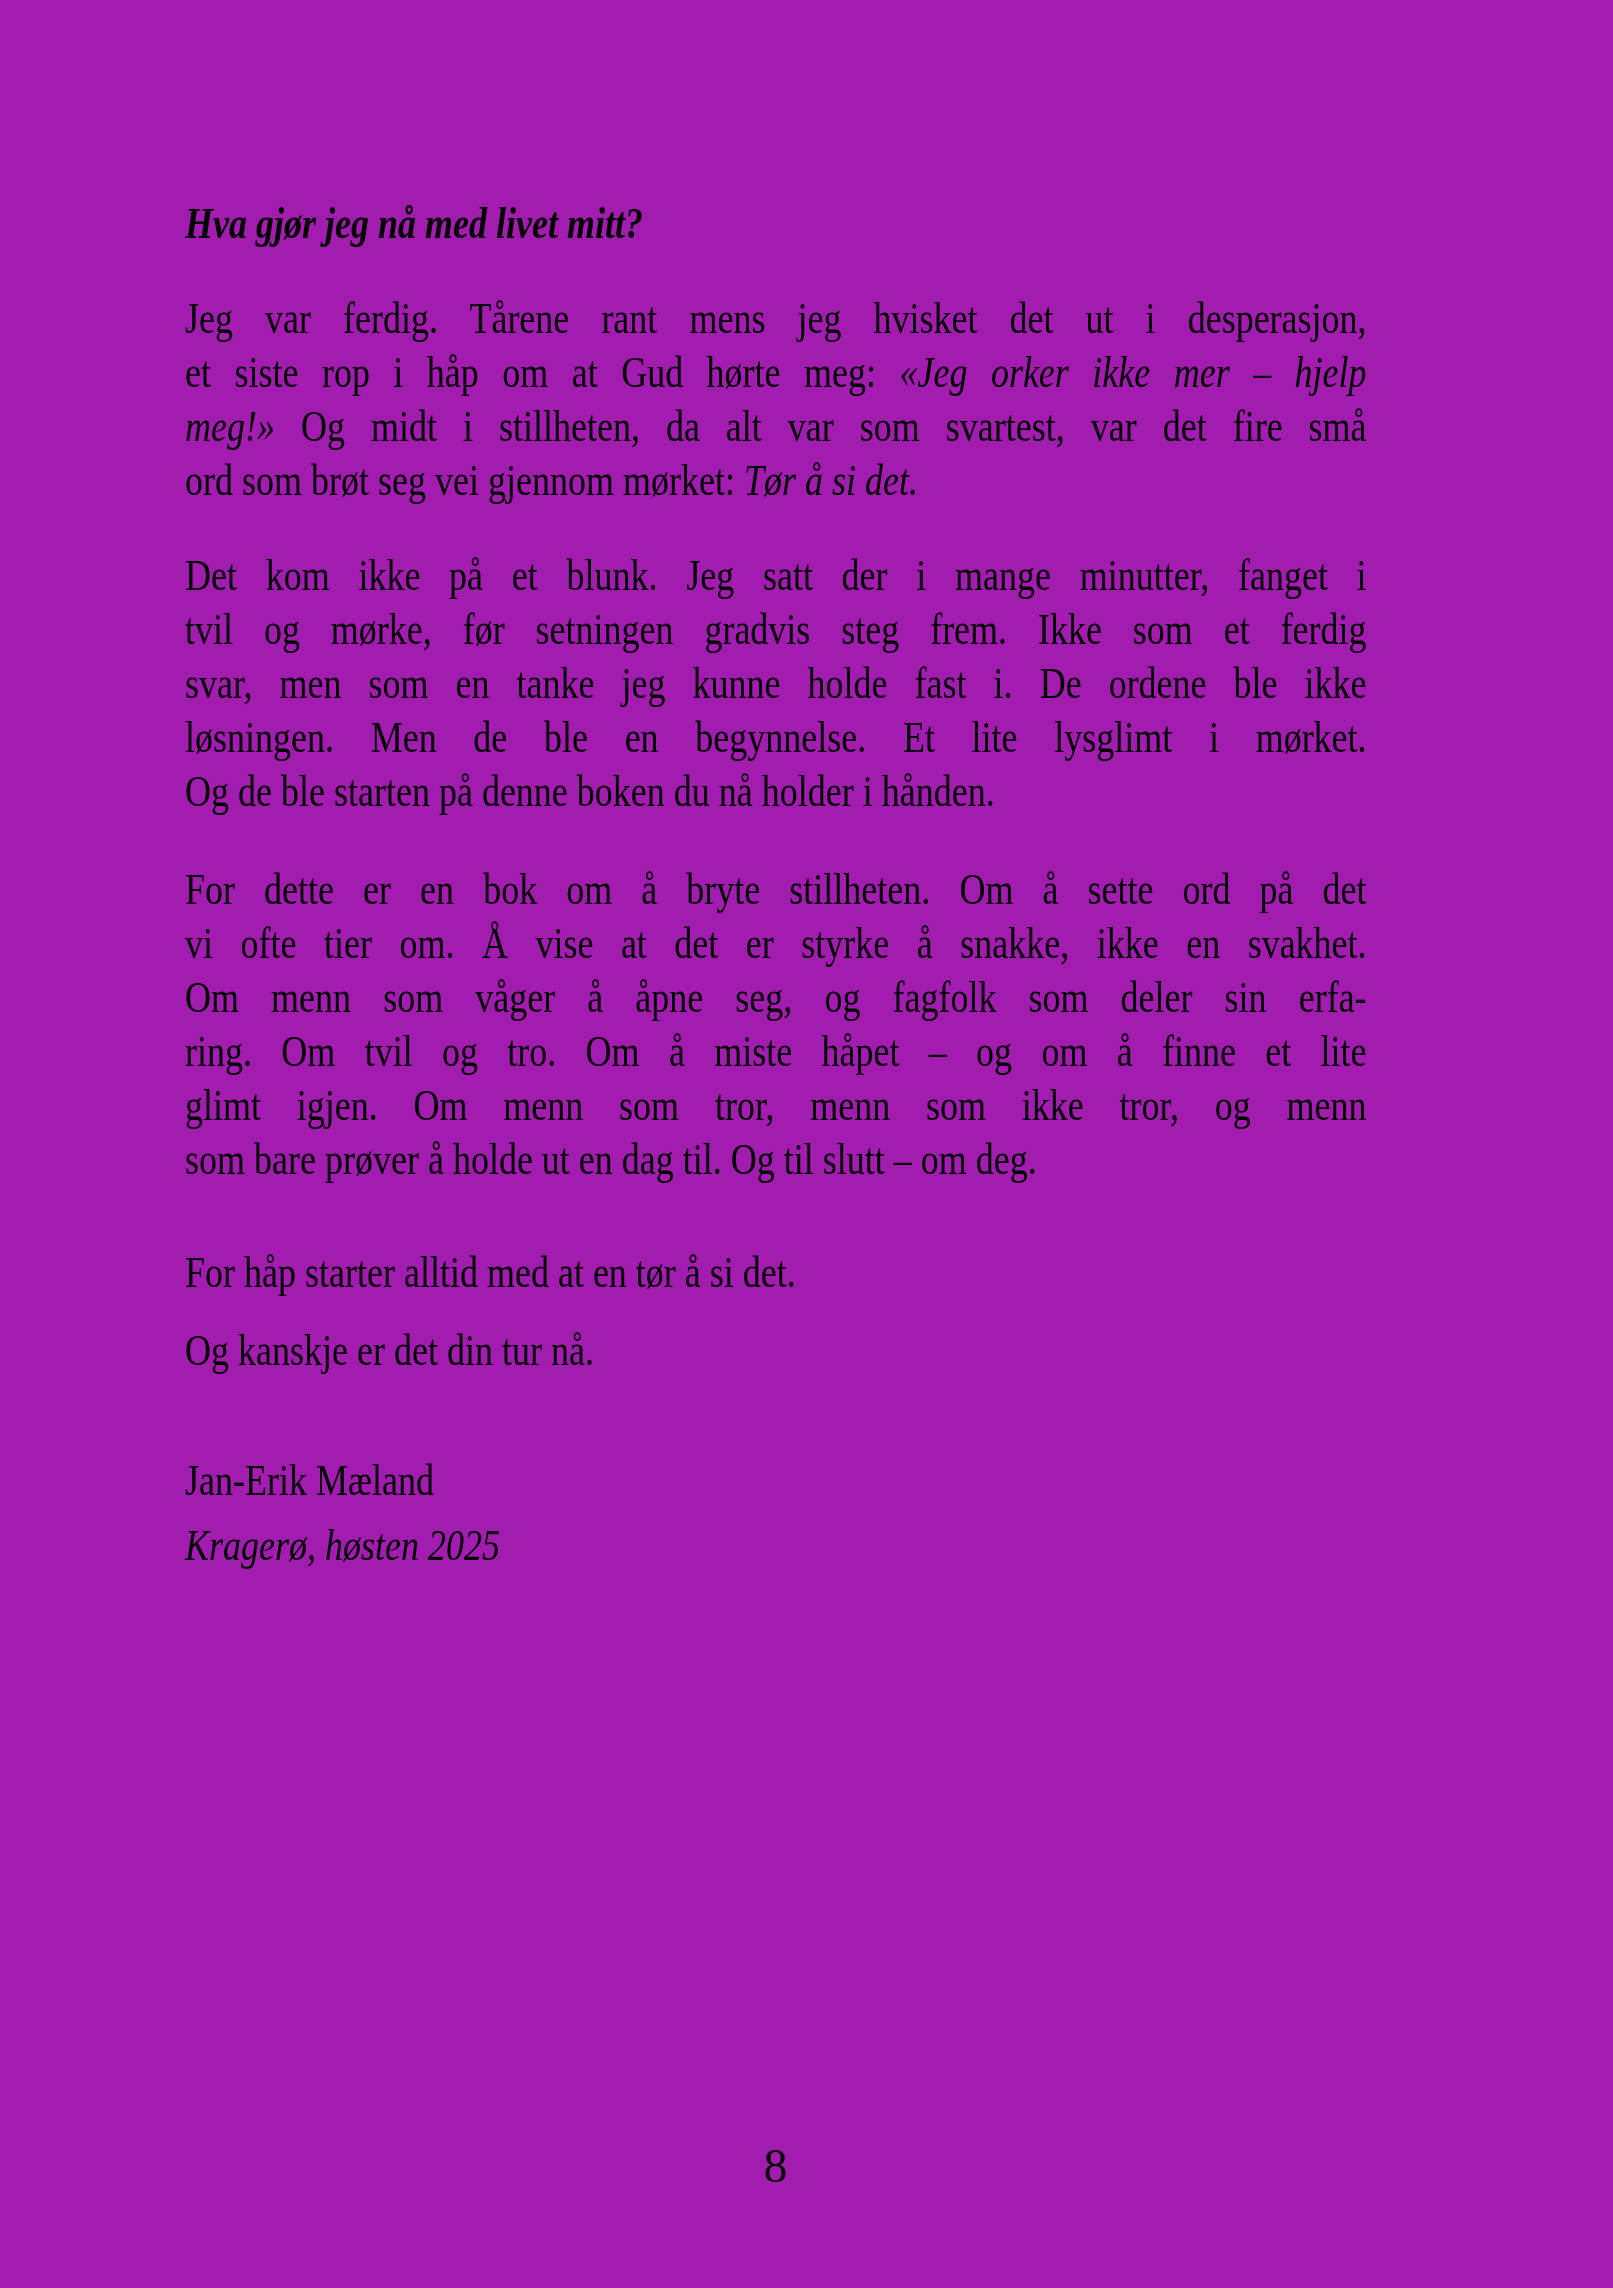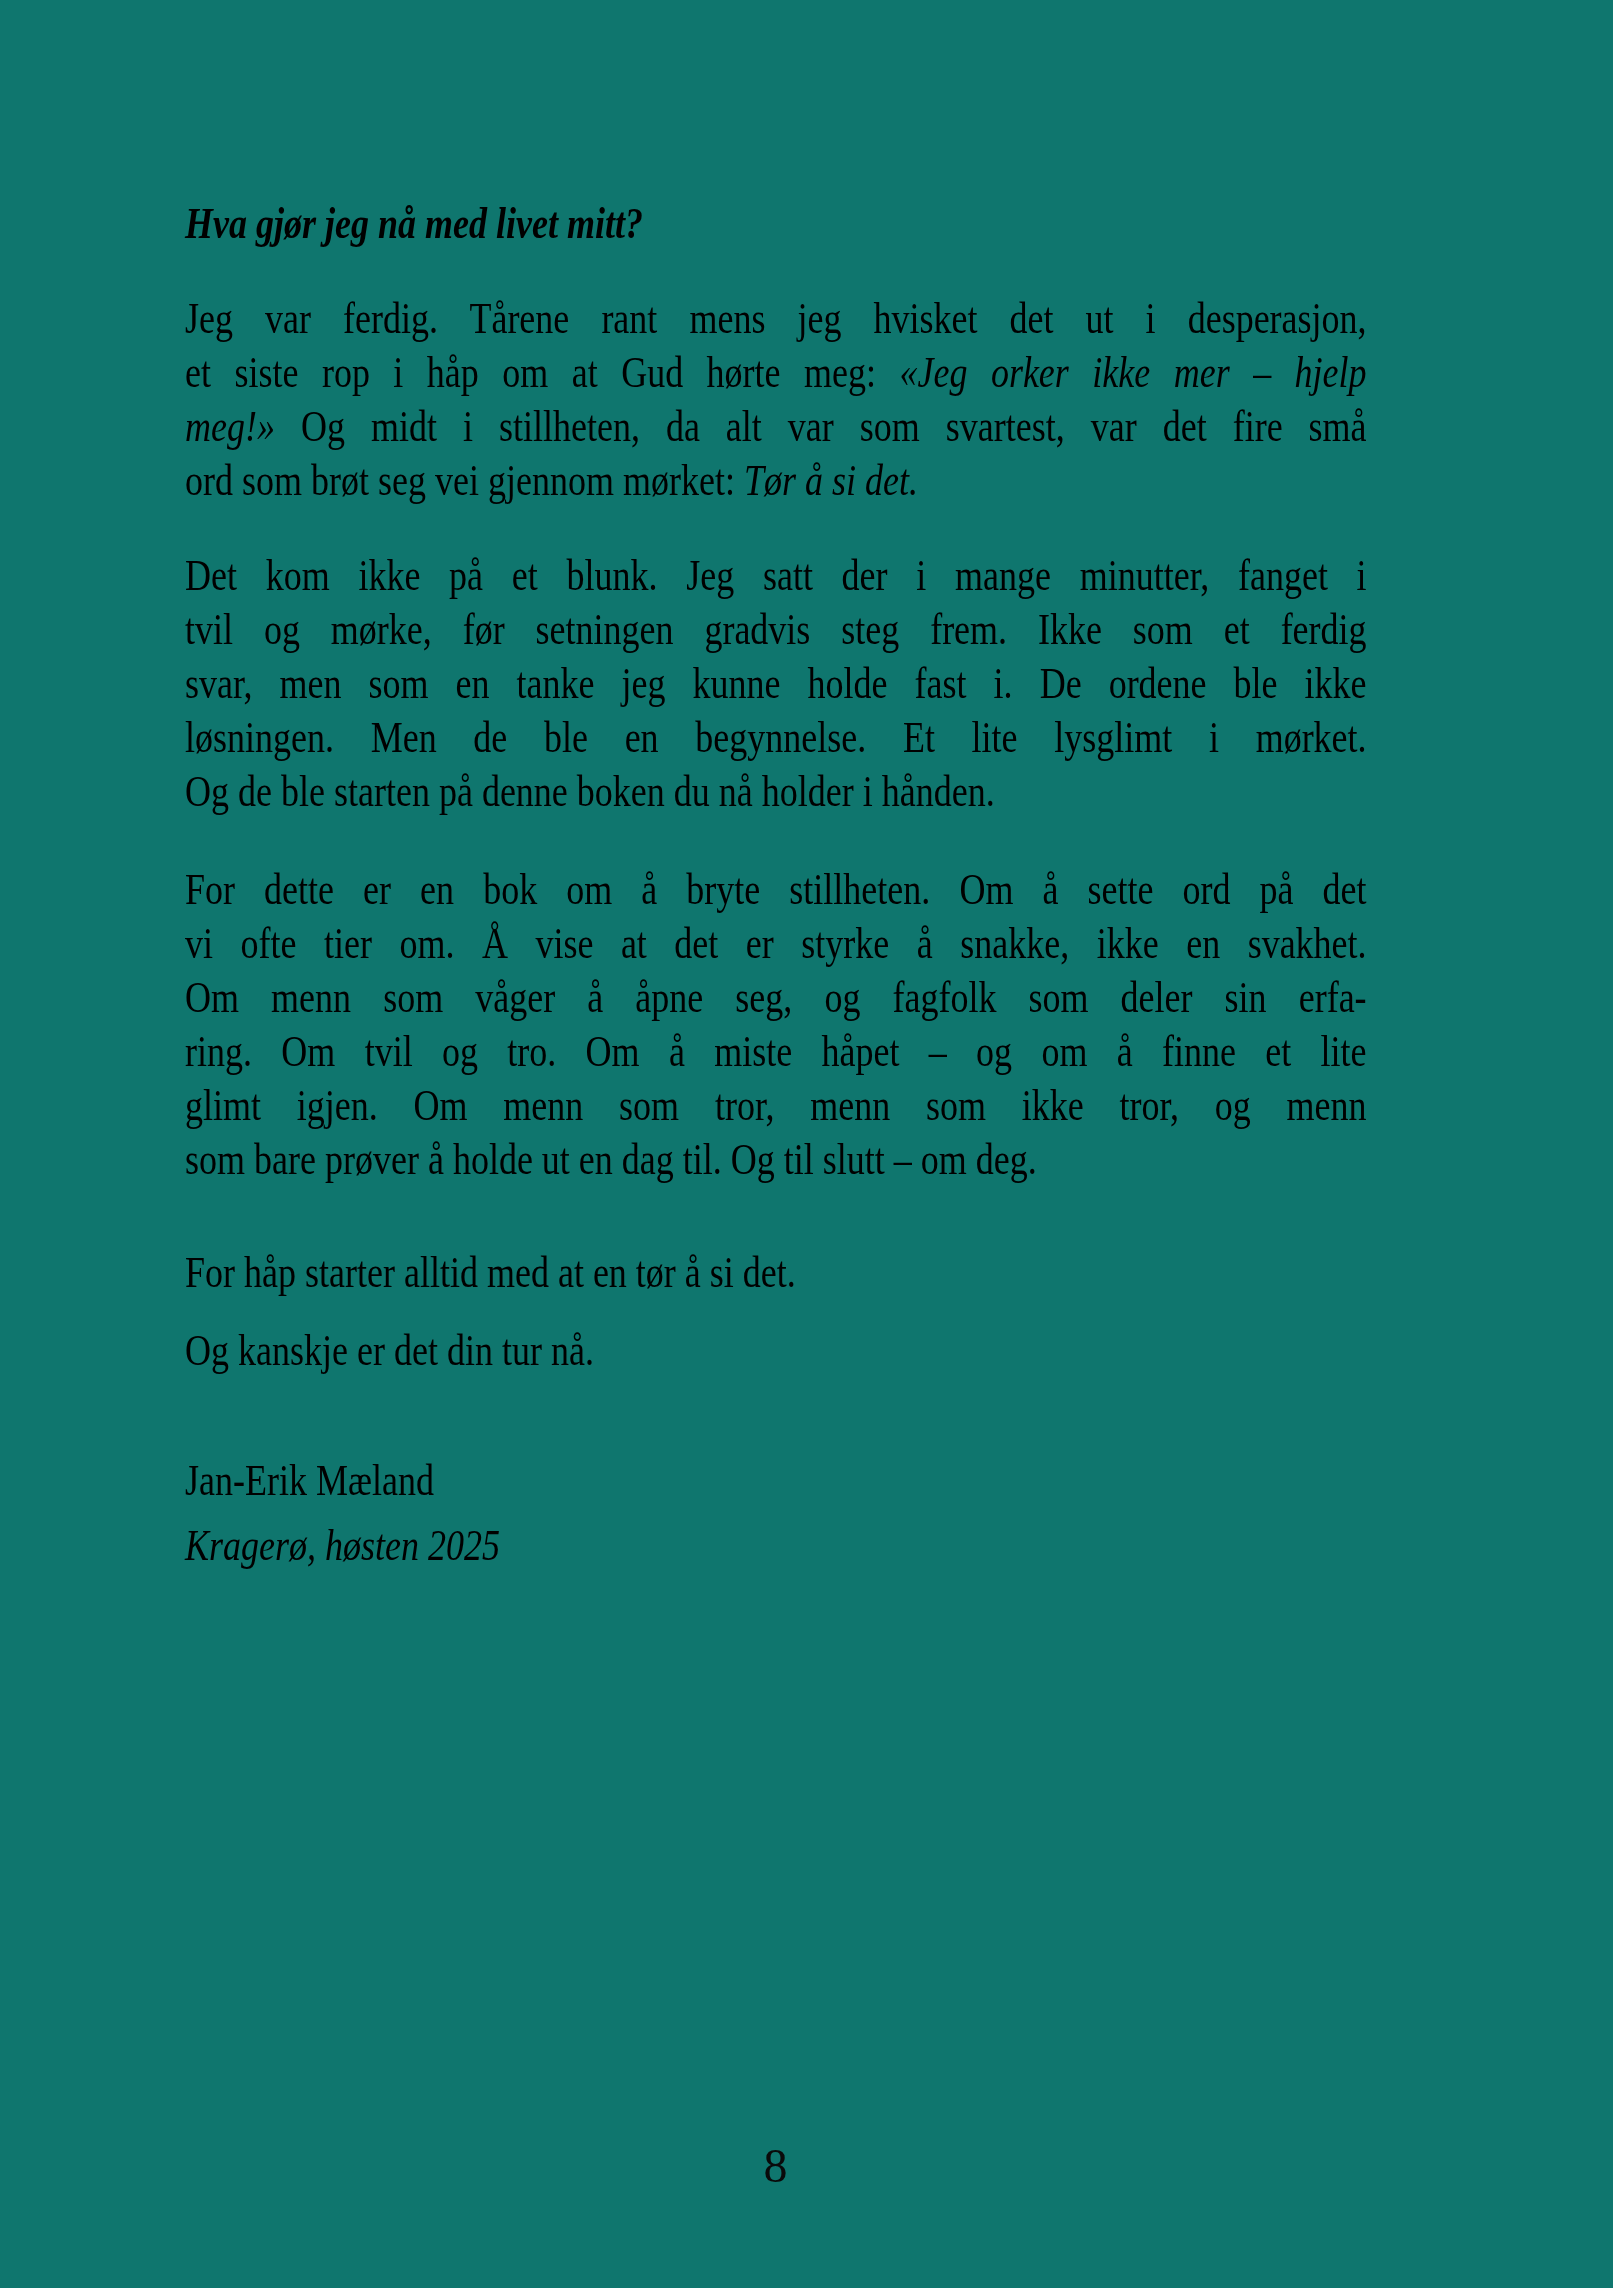--- a/index.html
+++ b/index.html
@@ -11,21 +11,21 @@
     width: 1613px;
     height: 2289px;
     position: relative;
     overflow: hidden;
     font-family: "Liberation Serif", "DejaVu Serif", serif;
     color: #000000;
   }
   .page {
     position: absolute;
     inset: 0;
-    background: #0f766e;
+    background: #a21caf;
   }
   
   .text-column {
     position: absolute;
     left: 185px;
     top: 196px;
     width: 1477px;
     transform: scaleX(0.8);
     transform-origin: left top;
     font-size: 45px;

